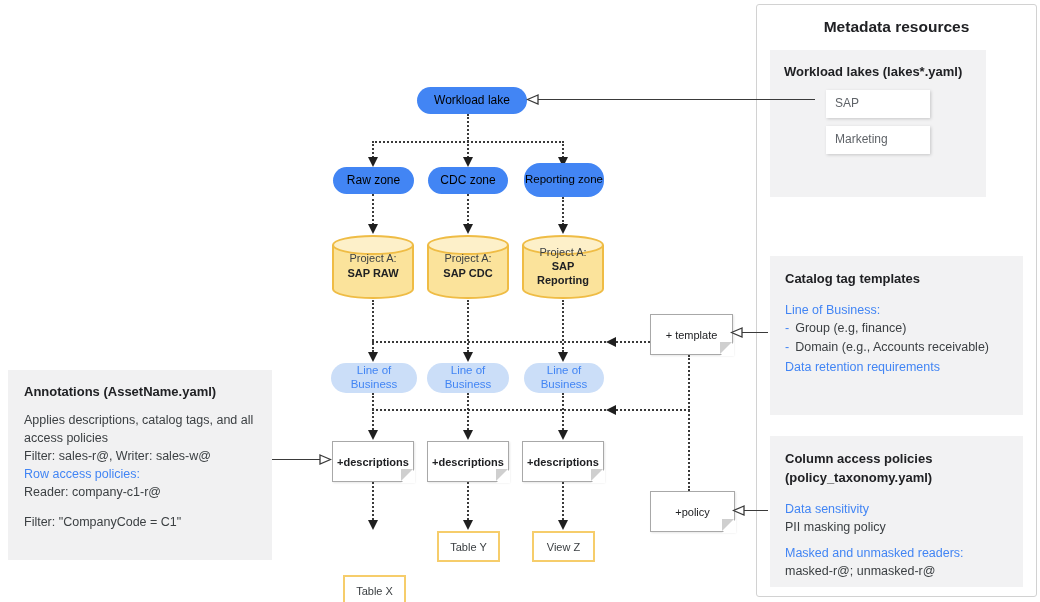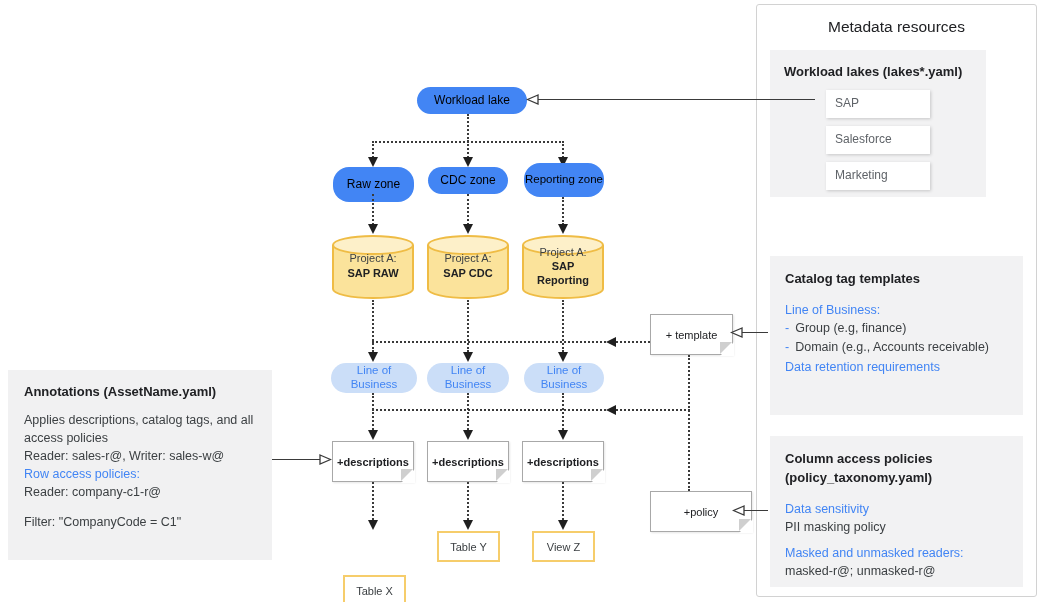--- a/index.html
+++ b/index.html
@@ -43,21 +43,21 @@
   
   .gray-panel { position:absolute; background:#f1f1f2; }
   #left-panel { left:8px; top:370px; width:264px; height:190px; padding:13px 16px;
     font-size:12.5px; line-height:1.45; }
   #left-panel .panel-title { font-weight:bold; color:#202124; font-size:13px; margin-bottom:9px; }
   .blue-text { color:#4285f4; }
   .mt8 { margin-top:8px; } .mt10 { } .mt12 { margin-top:12px; }
 
   #right-card { position:absolute; left:756px; top:4px; width:281px; height:593px;
     background:#fff; border:1.5px solid #d2d2d2; border-radius:3px; }
-  #right-card .card-title { text-align:center; font-weight:normal; font-size:15.5px;
+  #right-card .card-title { text-align:center; font-weight:bold; font-size:15.5px;
     color:#202124; margin-top:13px; }
   .inner-box { position:absolute; background:#f2f2f3; font-size:12.5px; line-height:1.45; }
   .inner-heading { font-weight:bold; color:#202124; font-size:13px; line-height:1.45; }
   #box-lakes { left:13px; top:45px; width:216px; height:147px; padding:13px 14px; }
   .lake-item { width:104px; height:28px; background:#fff; margin:8px 0 0 42px;
     display:flex; align-items:center; padding-left:9px; font-size:12px; color:#5f6368;
     box-shadow:1px 1px 3px rgba(0,0,0,.18); }
   #box-templates { left:13px; top:251px; width:253px; height:159px; padding:14px 15px; }
   #box-policies  { left:13px; top:431px; width:253px; height:151px; padding:14px 15px; }
   .bullet-row { display:flex; line-height:1.55; }
@@ -74,21 +74,21 @@
 
   <div class="vdot" style="left:467px; top:114px; height:28px;"></div>
   <div class="hdot" style="left:372px; top:141px; width:192px;"></div>
   <div class="vdot" style="left:372px; top:141px; height:17px;"></div>
   <div class="vdot" style="left:467px; top:141px; height:17px;"></div>
   <div class="vdot" style="left:562px; top:141px; height:17px;"></div>
   <div class="arr-down" style="left:368px; top:157px;"></div>
   <div class="arr-down" style="left:463px; top:157px;"></div>
   <div class="arr-down" style="left:558px; top:157px;"></div>
 
-  <div class="pill-blue" style="left:333px; top:167px; width:81px; height:35px;">
+  <div class="pill-blue" style="left:333px; top:167px; width:81px; height:27px;">
     <span>Raw zone</span>
   </div>
   <div class="pill-blue" style="left:428px; top:167px; width:80px; height:27px;">
     <span>CDC zone</span>
   </div>
   <div class="pill-blue" style="left:524px; top:163px; width:80px; height:34px; font-size:11.5px;">
     <span>Reporting zone</span>
   </div>
 
   <div class="vdot" style="left:372px; top:194px; height:31px;"></div>
@@ -180,21 +180,21 @@
   <div class="table-box" style="left:437px; top:531px; width:63px; height:31px;">
     <span>Table Y</span>
   </div>
   <div class="table-box" style="left:532px; top:531px; width:63px; height:31px;">
     <span>View Z</span>
   </div>
 
   <div class="note" style="left:650px; top:314px; width:83px; height:41px;">
     <span>+ template</span>
   </div>
-  <div class="note" style="left:650px; top:491px; width:102px; height:41px;">
+  <div class="note" style="left:650px; top:491px; width:85px; height:41px;">
     <span>+policy</span>
   </div>
   <div class="vdot" style="left:688px; top:355px; height:136px;"></div>
 
   <div class="hsolid" style="left:533px; top:99px; width:282px; z-index:5;"></div>
   <svg class="open-arr" style="left:526px; top:94px; z-index:6;" width="13" height="11" viewBox="0 0 13 11">
     <path d="M12 1 L1.5 5.5 L12 10 Z" fill="#fff" stroke="#3a3a3a" stroke-width="1.3"></path>
   </svg>
 
   <div class="hsolid" style="left:737px; top:332px; width:31px; z-index:5;"></div>
@@ -208,36 +208,33 @@
   </svg>
 
   <div class="hsolid" style="left:272px; top:459px; width:50px; z-index:5;"></div>
   <svg class="open-arr" style="left:319px; top:454px; z-index:6;" width="13" height="11" viewBox="0 0 13 11">
     <path d="M1 1 L11.5 5.5 L1 10 Z" fill="#fff" stroke="#3a3a3a" stroke-width="1.3"></path>
   </svg>
 
   <div class="gray-panel" id="left-panel">
     <div class="panel-title">Annotations (AssetName.yaml)</div>
     <div>Applies descriptions, catalog tags, and all access policies</div>
-    <div>Reader: sales-r@, Writer: sales-w@</div>
+    <div>Filter: sales-r@, Writer: sales-w@</div>
     <div class="blue-text mt10">Row access policies:</div>
     <div>Reader: company-c1-r@</div>
     <div class="mt12">Filter: "CompanyCode = C1"</div>
   </div>
 
   <div id="right-card">
     <div class="card-title">Metadata resources</div>
 
     <div class="inner-box" id="box-lakes">
       <div class="inner-heading">Workload lakes (lakes*.yaml)</div>
       <div class="lake-item">
         <span>SAP</span>
-      </div>
-      <div class="lake-item">
-        <span>Salesforce</span>
       </div>
       <div class="lake-item">
         <span>Marketing</span>
       </div>
     </div>
 
     <div class="inner-box" id="box-templates">
       <div class="inner-heading">Catalog tag templates</div>
       <div class="blue-text mt12">Line of Business:</div>
       <div class="bullet-row">

